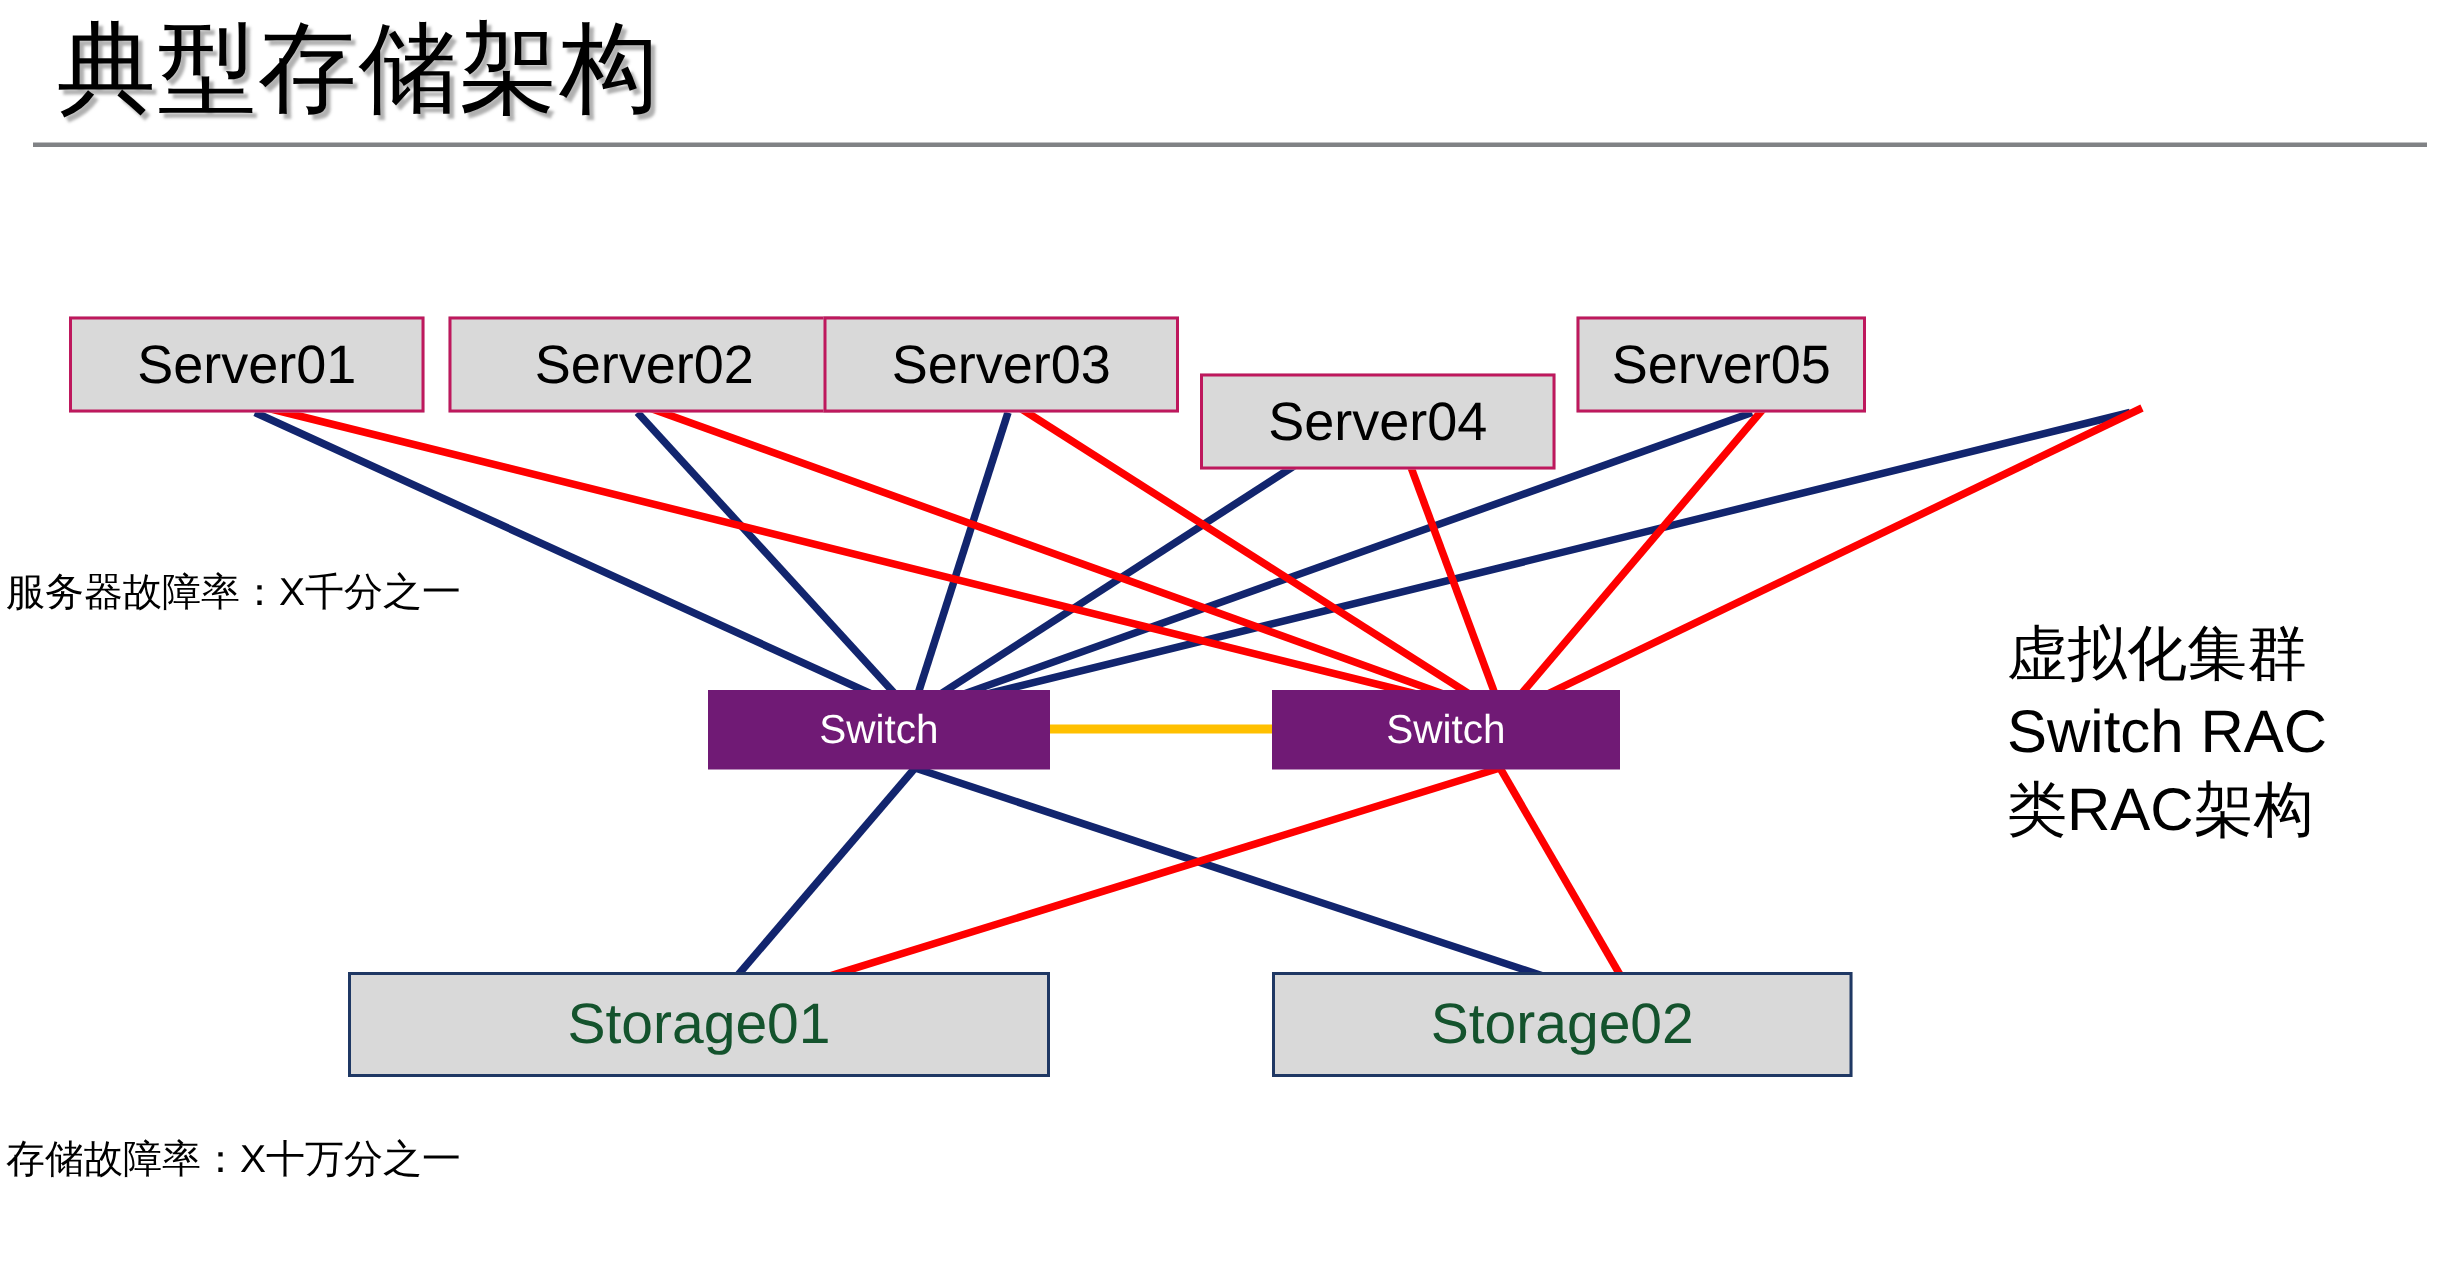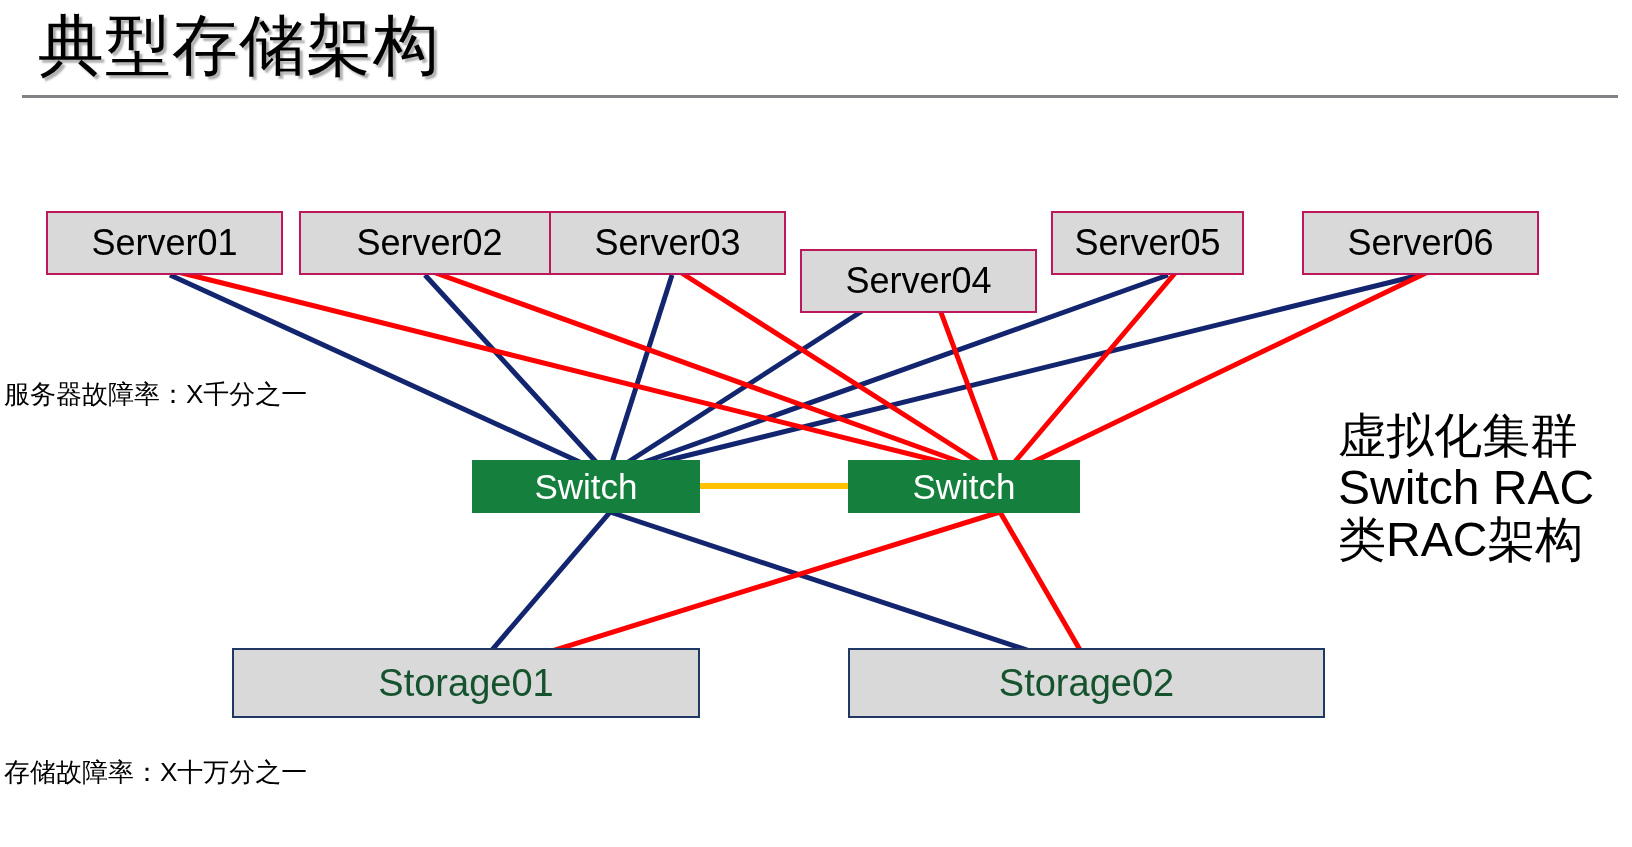--- a/index.html
+++ b/index.html
@@ -59,23 +59,23 @@
     white-space: nowrap;
   }
   .server-box {
     background: #d9d9d9;
     border: 2px solid #be185d;
     font-size: 36px;
     color: #000000;
     height: 64px;
   }
   .switch-box {
-    background: #15803d;
+    background: #701a75;
     border: none;
-    font-size: 35px;
+    font-size: 27px;
     color: #ffffff;
     height: 53px;
   }
   .storage-box {
     background: #d9d9d9;
     border: 2px solid #1f3864;
     font-size: 38px;
     color: #14532d;
     height: 70px;
   }
@@ -84,21 +84,21 @@
   .annotation {
     position: absolute;
     font-size: 26px;
     color: #000000;
     white-space: nowrap;
   }
   #cluster-note {
     position: absolute;
     left: 1338px;
     top: 410px;
-    font-size: 48px;
+    font-size: 40px;
     line-height: 52px;
     color: #000000;
     white-space: nowrap;
   }
   #cluster-note div { white-space: nowrap; }
 </style>
 </head>
 <body>
 
 <div id="slide">
@@ -147,35 +147,32 @@
   </div>
   <div class="node server-box" style="left:549px; top:211px; width:237px;">
     <span>Server03</span>
   </div>
   <div class="node server-box" style="left:800px; top:211px; width:237px;margin-top:38px;">
     <span>Server04</span>
   </div>
   <div class="node server-box" style="left:1051px; top:211px; width:193px;">
     <span>Server05</span>
   </div>
-  <div class="node server-box" style="left:1302px; top:211px; width:237px;">
-    <span>Server06</span>
-  </div>
 
   <div class="node switch-box" style="left:472px; top:460px; width:228px;">
     <span>Switch</span>
   </div>
   <div class="node switch-box" style="left:848px; top:460px; width:232px;">
     <span>Switch</span>
   </div>
 
   <div class="node storage-box" style="left:232px; top:648px; width:468px;">
     <span>Storage01</span>
   </div>
-  <div class="node storage-box" style="left:848px; top:648px; width:477px;">
+  <div class="node storage-box" style="left:848px; top:648px; width:387px;">
     <span>Storage02</span>
   </div>
 
   <div class="annotation" style="left:4px; top:377px;">服务器故障率：X千分之一</div>
 
   <div class="annotation" style="left:4px; top:755px;">存储故障率：X十万分之一</div>
 
   <div id="cluster-note">
     <div>虚拟化集群</div>
     <div>Switch RAC</div>

